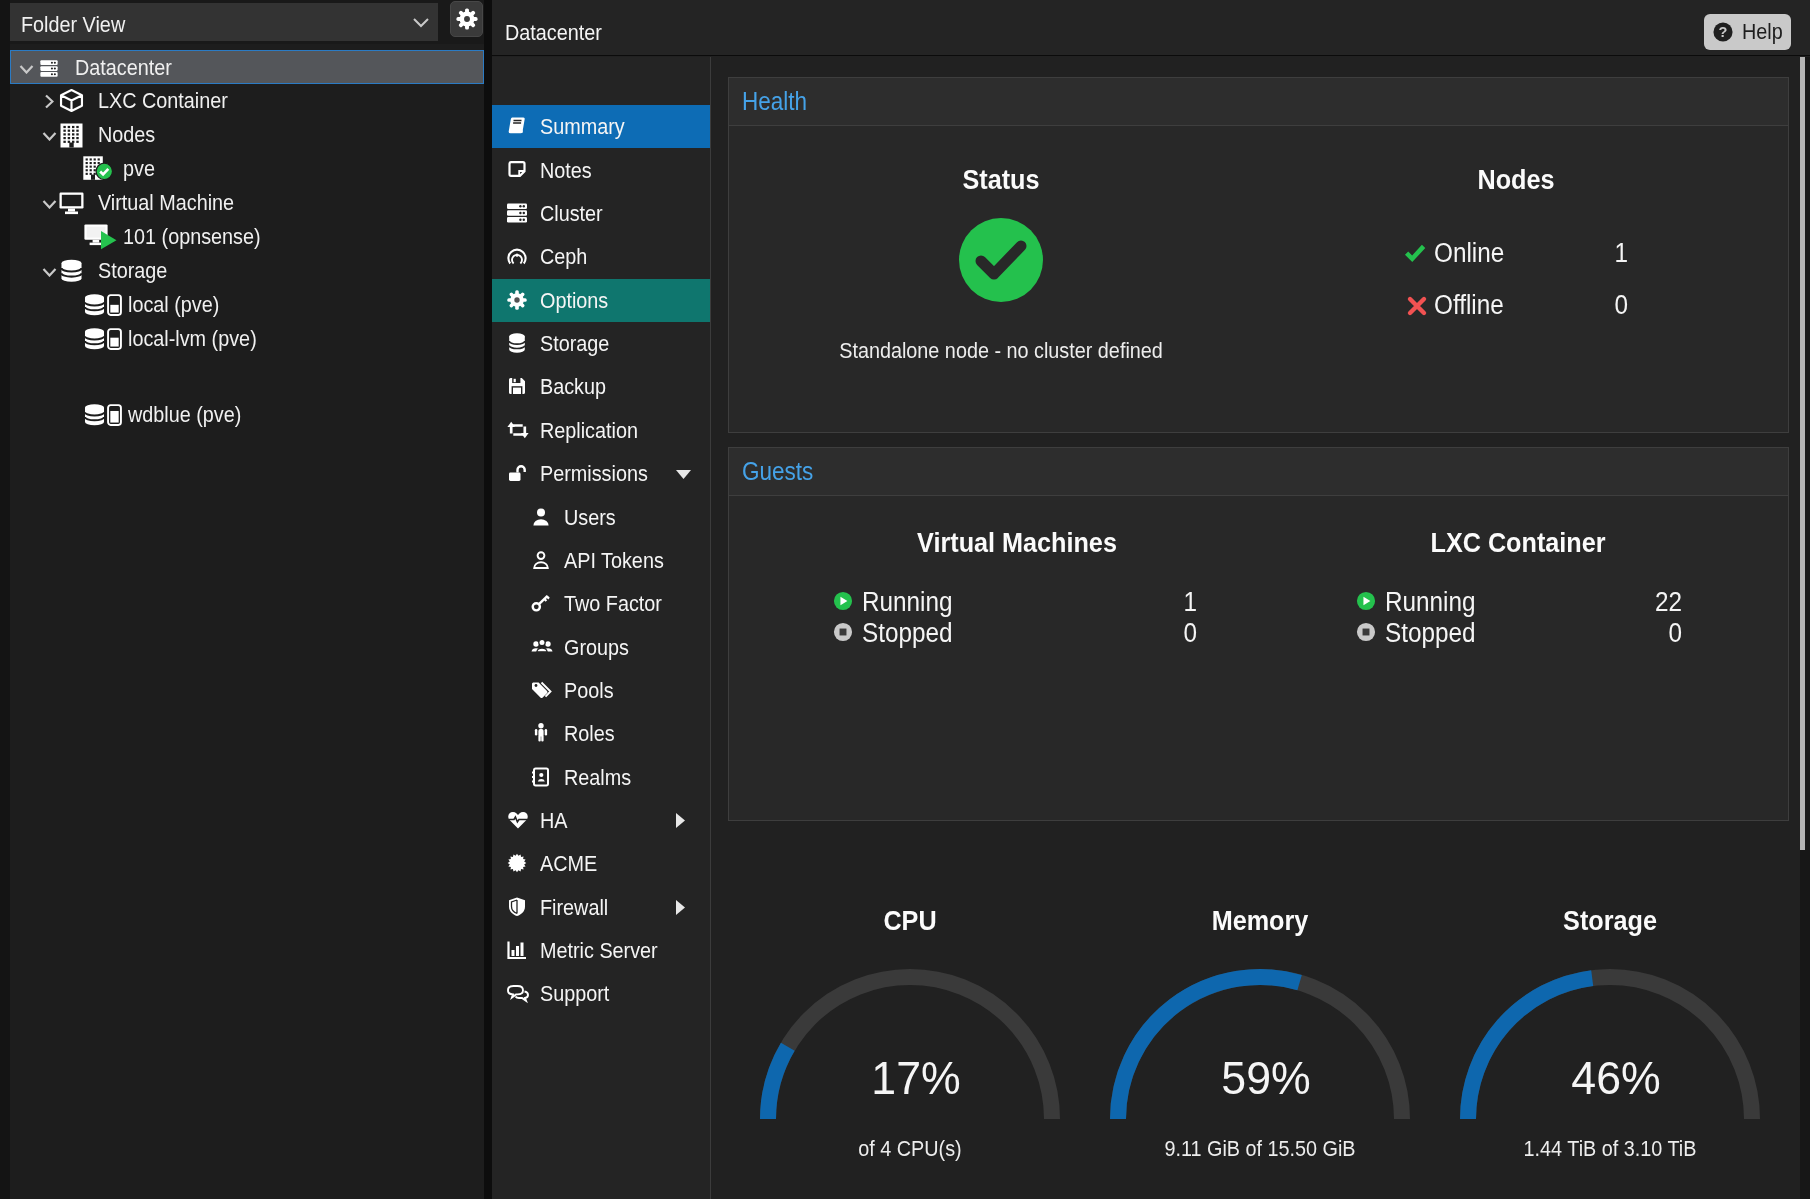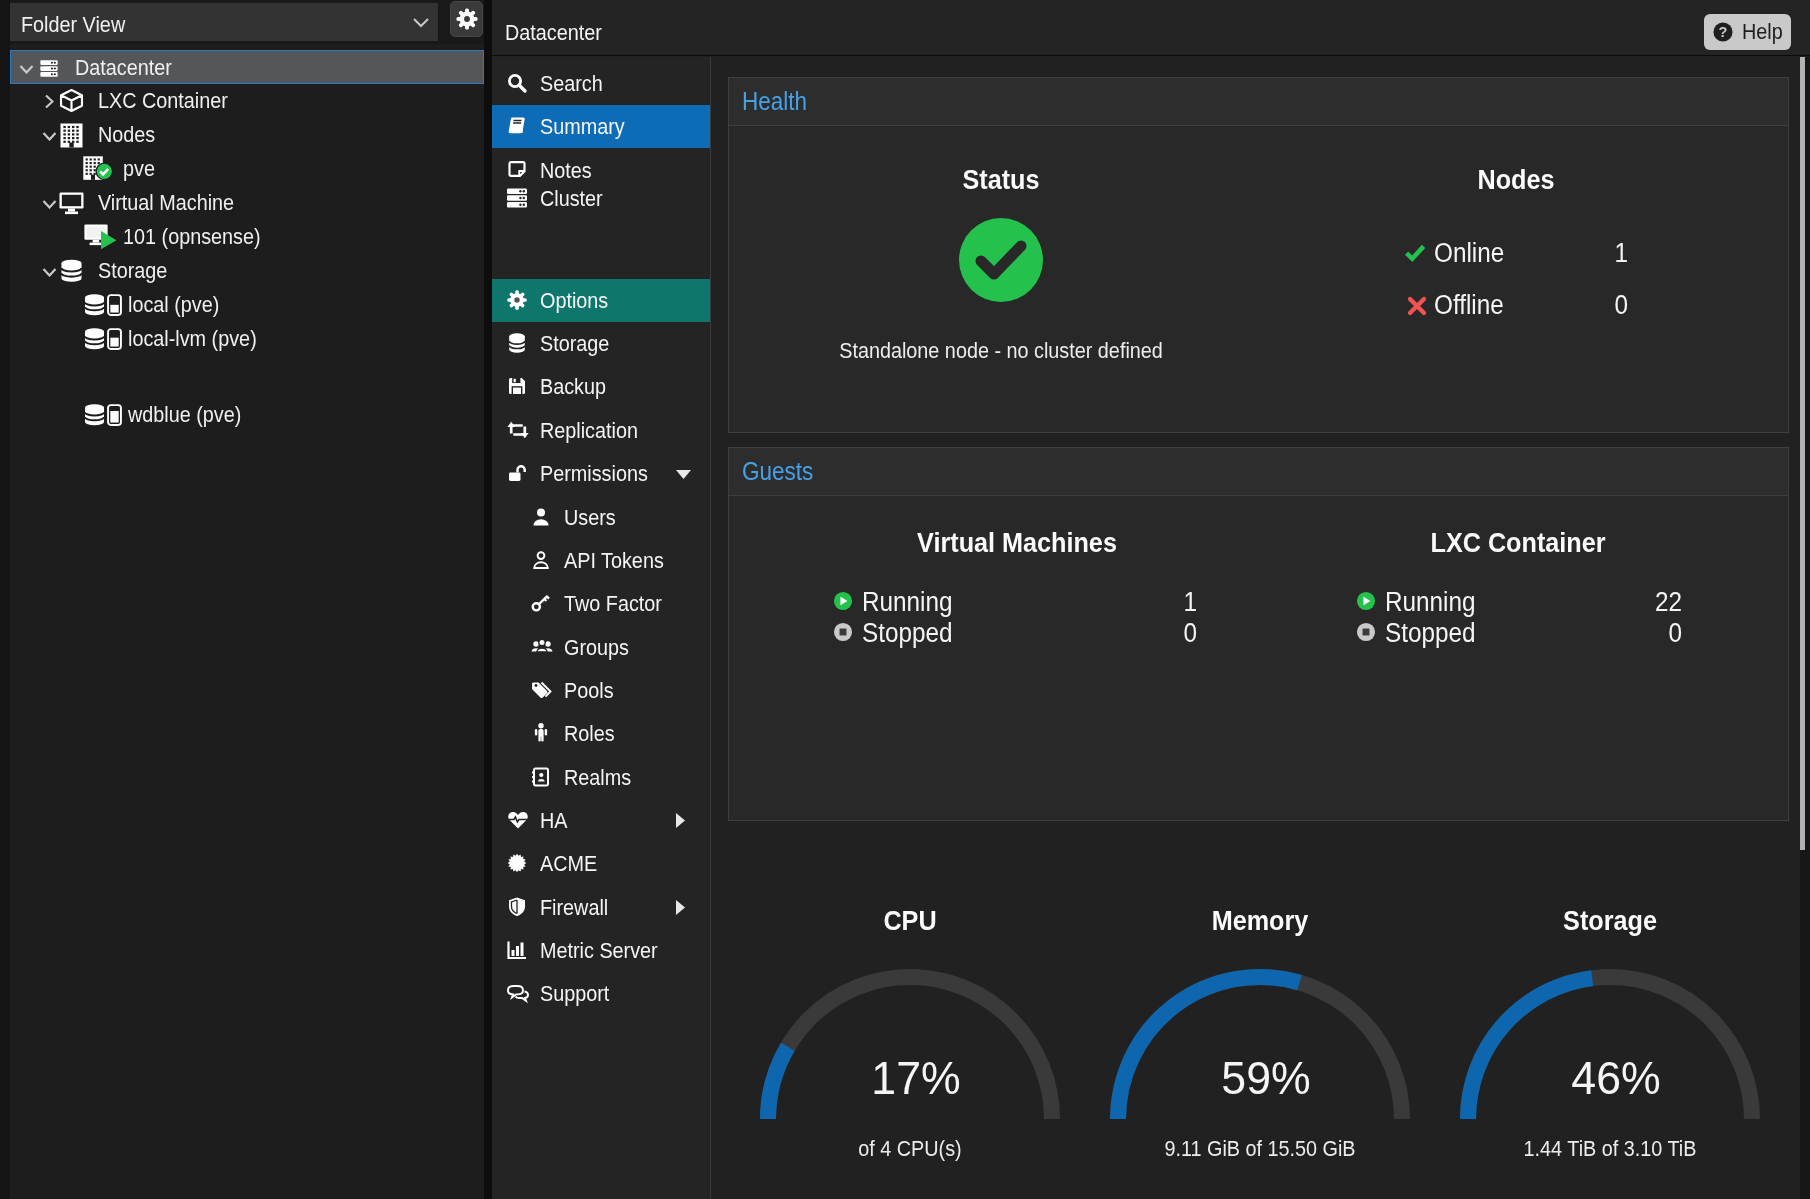--- a/index.html
+++ b/index.html
@@ -259,63 +259,64 @@
           <span class="ic">
             <svg width="20" height="20" viewBox="0 0 22 22">
               <circle cx="11" cy="11" r="10.5" fill="#1f1f1f"></circle>
               <text x="11" y="16.6" font-family="Liberation Sans" font-size="16" font-weight="bold" fill="#c9c9c9" text-anchor="middle">?</text>
             </svg>
           </span>
           <span class="ht"><span class="cx">Help</span></span>
         </div>
     </div>
     <div class="abs" id="menu">
-        <div class="mrow" style="top:5px">
-          <span class="ic" style="left:14px;top:10px">
-            <svg width="22" height="22" viewBox="0 0 22 22">
-              <circle cx="9" cy="9" r="5.6" fill="none" stroke="#ffffff" stroke-width="2.8"></circle>
-              <line x1="13.2" y1="13.2" x2="19" y2="19" stroke="#ffffff" stroke-width="3.4" stroke-linecap="round"></line>
-            </svg>
-          </span>
-          <span class="mlab"><span class="cx">Search</span></span>
-        </div>
 <div class="mrow msel" style="top:48px">
           <span class="ic" style="left:14px;top:10px">
             <svg width="22" height="22" viewBox="0 0 22 22">
               <path d="M6.2 2.5 h11.2 q1.6 0 1.3 1.6 l-2.2 12.6 q-0.3 1.6-1.9 1.6 h-10 q-2.2 0-1.9-1.9 l2-11.7 q0.4-2.2 1.5-2.2 z" fill="#ffffff"></path>
               <path d="M5.2 16.5 h11.5" stroke="#ffffff" stroke-width="2.5" fill="none"></path>
               <path d="M7.5 5.4 h8 M7.1 8 h8" stroke="#242424" stroke-width="1.5"></path>
             </svg>
           </span>
           <span class="mlab"><span class="cx">Summary</span></span>
         </div>
 <div class="mrow" style="top:92px">
           <span class="ic" style="left:14px;top:10px">
             <svg width="22" height="22" viewBox="0 0 22 22">
               <path d="M3.5 4.8 q0-1.6 1.6-1.6 h11.8 q1.6 0 1.6 1.6 v7.4 l-4.6 4.6 h-8.8 q-1.6 0-1.6-1.6 z" fill="none" stroke="#ffffff" stroke-width="2.2"></path>
               <path d="M18 12 l-4.8 0 0 4.8" fill="none" stroke="#ffffff" stroke-width="1.8"></path>
             </svg>
           </span>
           <span class="mlab"><span class="cx">Notes</span></span>
         </div>
-<div class="mrow" style="top:120px">
+<div class="mrow" style="top:135px">
           <span class="ic" style="left:14px;top:10px">
             <svg width="22" height="22" viewBox="0 0 22 22">
               <rect x="1" y="1.5" width="20" height="5.5" rx="1.2" fill="#ffffff"></rect>
               <circle cx="17.8" cy="4.25" r="1.2" fill="#242424"></circle>
               <circle cx="14.4" cy="4.25" r="1.2" fill="#242424"></circle>
               <rect x="1" y="8.25" width="20" height="5.5" rx="1.2" fill="#ffffff"></rect>
               <circle cx="17.8" cy="11.0" r="1.2" fill="#242424"></circle>
               <circle cx="14.4" cy="11.0" r="1.2" fill="#242424"></circle>
               <rect x="1" y="15" width="20" height="5.5" rx="1.2" fill="#ffffff"></rect>
               <circle cx="17.8" cy="17.75" r="1.2" fill="#242424"></circle>
               <circle cx="14.4" cy="17.75" r="1.2" fill="#242424"></circle>
             </svg>
           </span>
           <span class="mlab"><span class="cx">Cluster</span></span>
+        </div>
+<div class="mrow" style="top:178px">
+          <span class="ic" style="left:14px;top:10px">
+            <svg width="22" height="22" viewBox="0 0 22 22">
+              <path d="M4.2 18.5 A 8.6 8.6 0 1 1 17.8 18.5" fill="none" stroke="#ffffff" stroke-width="2.1"></path>
+              <path d="M7.6 18.5 A 5 5 0 1 1 14.4 18.5" fill="none" stroke="#ffffff" stroke-width="1.9"></path>
+              <circle cx="11" cy="10.2" r="1.6" fill="#ffffff"></circle>
+            </svg>
+          </span>
+          <span class="mlab"><span class="cx">Ceph</span></span>
         </div>
 <div class="mrow mgray" style="top:222px">
           <span class="ic" style="left:14px;top:10px">
             <svg width="22" height="22" viewBox="0 0 22 22">
               <rect x="9.2" y="1.3" width="3.6" height="19.4" rx="1.5" fill="#ffffff" transform="rotate(0 11 11)"></rect>
               <rect x="9.2" y="1.3" width="3.6" height="19.4" rx="1.5" fill="#ffffff" transform="rotate(45 11 11)"></rect>
               <rect x="9.2" y="1.3" width="3.6" height="19.4" rx="1.5" fill="#ffffff" transform="rotate(90 11 11)"></rect>
               <rect x="9.2" y="1.3" width="3.6" height="19.4" rx="1.5" fill="#ffffff" transform="rotate(135 11 11)"></rect>
               <circle cx="11" cy="11" r="6.8" fill="#ffffff"></circle>
               <circle cx="11" cy="11" r="2.7" fill="#535353"></circle>

